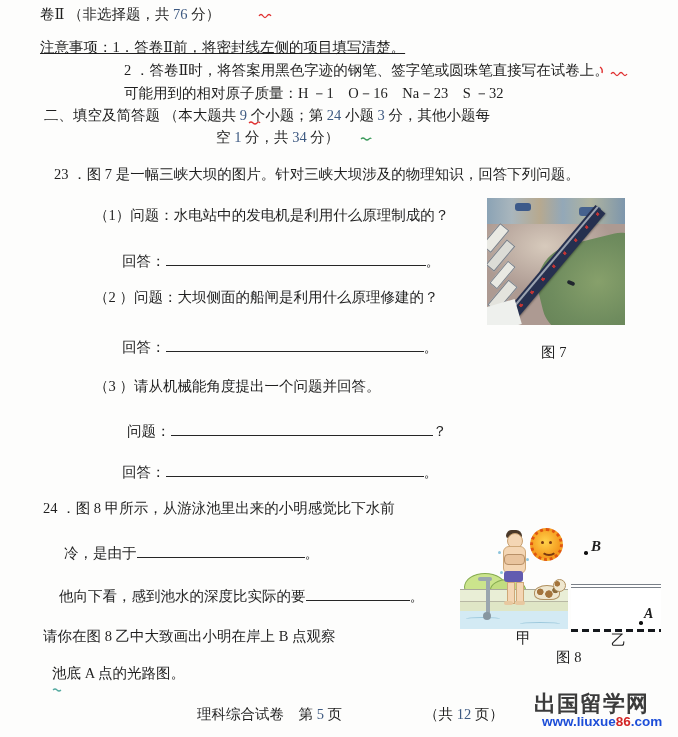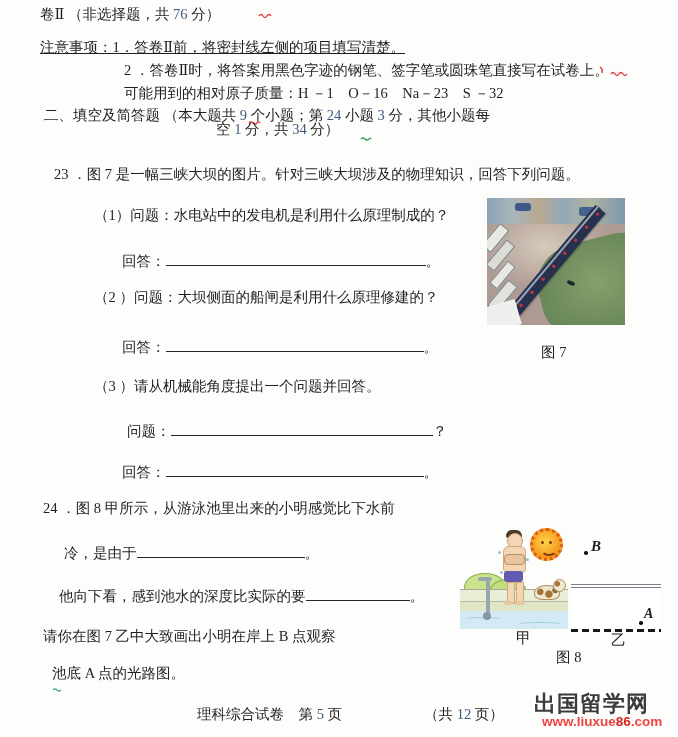--- a/index.html
+++ b/index.html
@@ -88,21 +88,21 @@
     background-blend-mode:lighten;
   }
   .waterbox::after{content:"";position:absolute;left:0;bottom:0;width:100%;height:3.5px;
     background:repeating-linear-gradient(90deg,#15181c 0 7px,#ffffff 7px 11px);}
   .ptdot{width:3.5px;height:3.5px;background:#101010;border-radius:50%;}
   .ptlabel{font-weight:bold;font-style:italic;font-size:15px;}
 
   
   .wm-name{font-family:"Liberation Sans","DejaVu Sans",sans-serif;font-weight:bold;font-size:22px;color:#3b3b3b;letter-spacing:1px;}
   .wm-url{font-family:"Liberation Sans","DejaVu Sans",sans-serif;font-weight:bold;font-size:13.5px;}
-  .wm-blue{color:#ef4444;} .wm-red{color:#d22424;}
+  .wm-blue{color:#1d4ed8;} .wm-red{color:#d22424;}
   .mark{line-height:0;}
 </style>
 </head>
 <body>
 
 <div class="abs t" style="left:40px;top:6px;"><span>卷Ⅱ （非选择题，共 </span><span class="num">76</span><span> 分）</span></div>
 <span class="abs mark" style="left:258px;top:12px;"><svg width="14" height="7">
       <path d="M1 4 Q3 1 5 4 T9 4 T13 4" stroke="#e03030" stroke-width="1.3" fill="none"></path>
     </svg></span>
 
@@ -115,21 +115,21 @@
       <path d="M1 4 Q3 1 5 4 T9 4 T13 4 T17 4" stroke="#e03030" stroke-width="1.3" fill="none"></path>
     </svg></span>
 
 <div class="abs t" style="left:124px;top:85px;text-align:center;">可能用到的相对原子质量：H －1　O－16　Na－23　S －32</div>
 
 <div class="abs t" style="left:44px;top:107px;"><span>二、填空及简答题 （本大题共 </span><span class="num">9</span><span> 个小题；第 </span><span class="num">24</span><span> 小题 </span><span class="num">3</span><span> 分，其他小题每</span></div>
 <span class="abs mark" style="left:248px;top:120px;"><svg width="13" height="6">
       <path d="M1 3 Q3 1 5 3 T9 3 T12 3" stroke="#e03030" stroke-width="1.2" fill="none"></path>
     </svg></span>
 
-<div class="abs t" style="left:216px;top:121px;text-align:right;"><span>空 </span><span class="num">1</span><span> 分，共 </span><span class="num">34</span><span> 分）</span></div>
+<div class="abs t" style="left:216px;top:129px;text-align:right;"><span>空 </span><span class="num">1</span><span> 分，共 </span><span class="num">34</span><span> 分）</span></div>
 <span class="abs mark" style="left:360px;top:136px;"><svg width="12" height="6">
       <path d="M1 3 Q3 1 5 3 T9 3 T11 3" stroke="#3a9a5a" stroke-width="1.2" fill="none"></path>
     </svg></span>
 
 <div class="abs t" style="left:54px;top:166px;">23 ．图 7 是一幅三峡大坝的图片。针对三峡大坝涉及的物理知识，回答下列问题。</div>
 <div class="abs t" style="left:94px;top:207px;">（1）问题：水电站中的发电机是利用什么原理制成的？</div>
 <div class="abs t" style="left:122px;top:251px;"><span>回答：</span><span class="blank b260"></span><span>。</span></div>
 
 <div class="abs t" style="left:94px;top:289px;">（2 ）问题：大坝侧面的船闸是利用什么原理修建的？</div>
 <div class="abs t" style="left:122px;top:337px;"><span>回答：</span><span class="blank b258"></span><span>。</span></div>
@@ -149,21 +149,21 @@
   <div class="lock lk3"></div>
   <div class="lock lk4"></div>
   <div class="corner"></div>
   <div class="boat"></div>
 </div>
 <div class="abs t" style="left:541px;top:344px;">图 7</div>
 
 <div class="abs t" style="left:43px;top:500px;">24 ．图 8 甲所示，从游泳池里出来的小明感觉比下水前</div>
 <div class="abs t" style="left:64px;top:543px;"><span>冷，是由于</span><span class="blank b168"></span><span>。</span></div>
 <div class="abs t" style="left:59px;top:586px;"><span>他向下看，感到池水的深度比实际的要</span><span class="blank b104"></span><span>。</span></div>
-<div class="abs t" style="left:43px;top:628px;">请你在图 7 乙中大致画出小明在岸上 B 点观察</div>
+<div class="abs t" style="left:43px;top:628px;">请你在图 8 乙中大致画出小明在岸上 B 点观察</div>
 <div class="abs t" style="left:52px;top:665px;">池底 A 点的光路图。</div>
 <span class="abs mark" style="left:52px;top:687px;"><svg width="10" height="6">
       <path d="M1 3 Q3 1 5 3 T9 3" stroke="#55aaa0" stroke-width="1.2" fill="none"></path>
     </svg></span>
 
 <div class="abs scene">
   <div class="hill1"></div>
   <div class="hill2"></div>
   <div class="deck"></div>
   <div class="deckface"></div>

